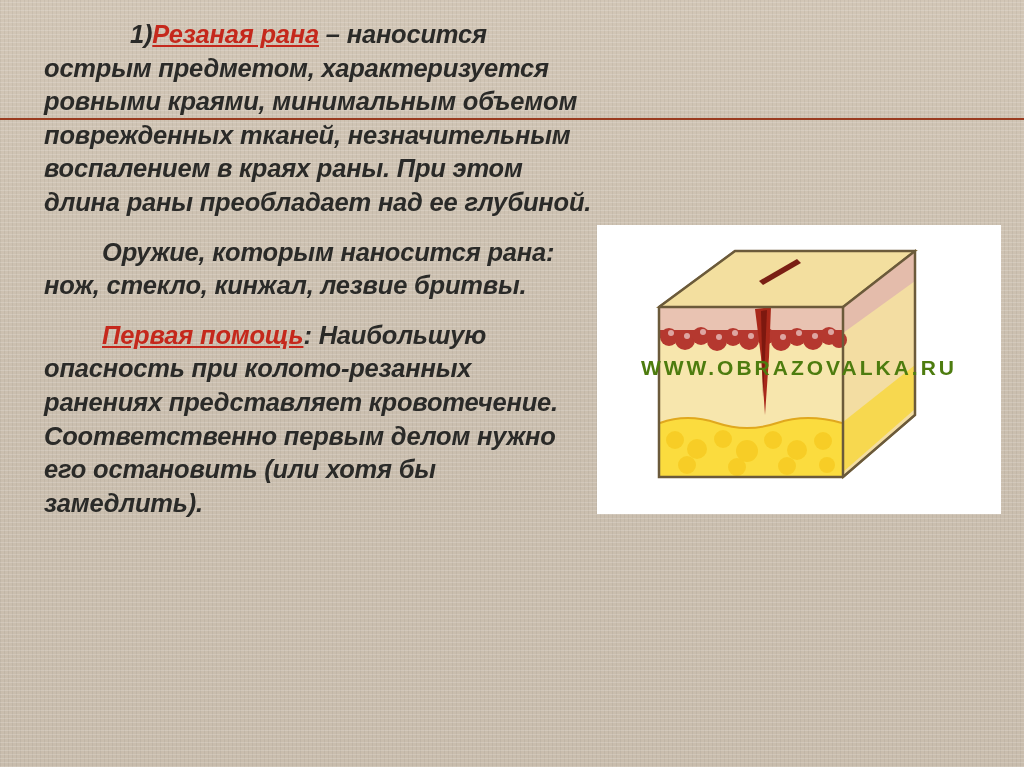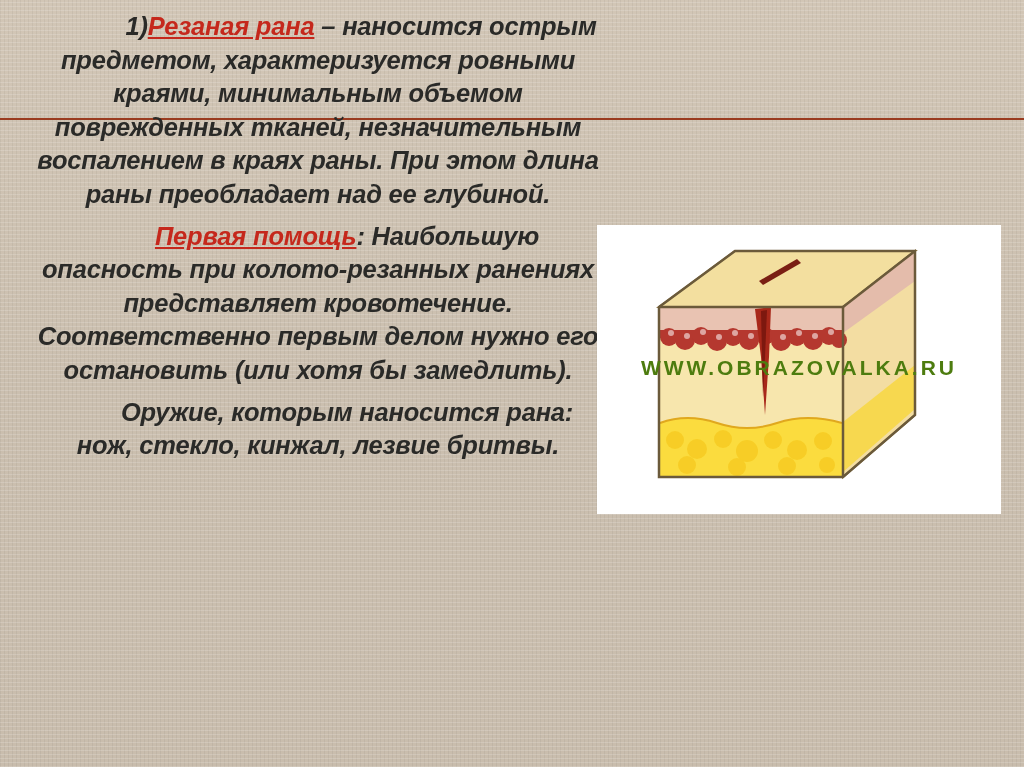--- a/index.html
+++ b/index.html
@@ -38,22 +38,21 @@
     top: 2px;
     width: 580px;
     font-size: 25.5px;
     line-height: 33.6px;
     font-style: italic;
     font-weight: bold;
     color: #2a2a28;
     letter-spacing: -0.2px;
   }
   .p {
-    margin: 8px;
-    text-align: center;
+    margin: 16px;
   }
   .p.first {
     text-indent: 86px;
   }
   .p.indent {
     text-indent: 58px;
   }
   .hl-red {
     color: #c5281c;
     text-decoration: underline;
@@ -97,23 +96,23 @@
 </head>
 <body>
 
 <div class="slide">
 
   <div class="rule"></div>
 
   <div class="text-block">
     <p class="p first"><span class="num">1)</span><span class="hl-red">Резаная рана</span><span> – </span><span>наносится острым предметом, характеризуется ровными краями, минимальным объемом поврежденных тканей, незначительным воспалением в краях раны. При этом длина раны преобладает над ее глубиной.</span></p>
 
+    <p class="p indent"><span class="normal">Оружие, которым наносится рана</span><span>: </span><span>нож, стекло, кинжал, лезвие бритвы.</span></p>
+
     <p class="p indent"><span class="hl-red">Первая помощь</span><span>: </span><span>Наибольшую опасность при колото-резанных ранениях представляет кровотечение. Соответственно первым делом нужно его остановить (или хотя бы замедлить).</span></p>
-
-    <p class="p indent"><span class="normal">Оружие, которым наносится рана</span><span>: </span><span>нож, стекло, кинжал, лезвие бритвы.</span></p>
   </div>
 
   <div class="image-panel">
     <svg class="skin-svg" width="300" height="270" viewBox="0 0 300 270">
 
       <polygon points="12,70 88,14 268,14 196,70" fill="#f5e3a6" stroke="#8a7340" stroke-width="2"></polygon>
       <polygon points="12,70 88,14 268,14 196,70" fill="#f1dc9b" opacity="0.6"></polygon>
 
       <polygon points="196,70 268,14 268,178 196,240" fill="#f3dda2" stroke="#8a7340" stroke-width="2"></polygon>
 

